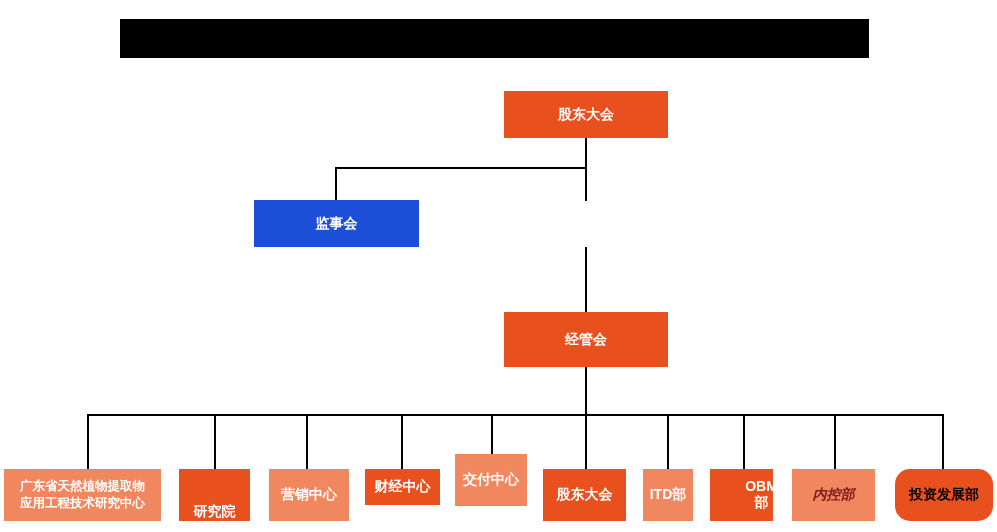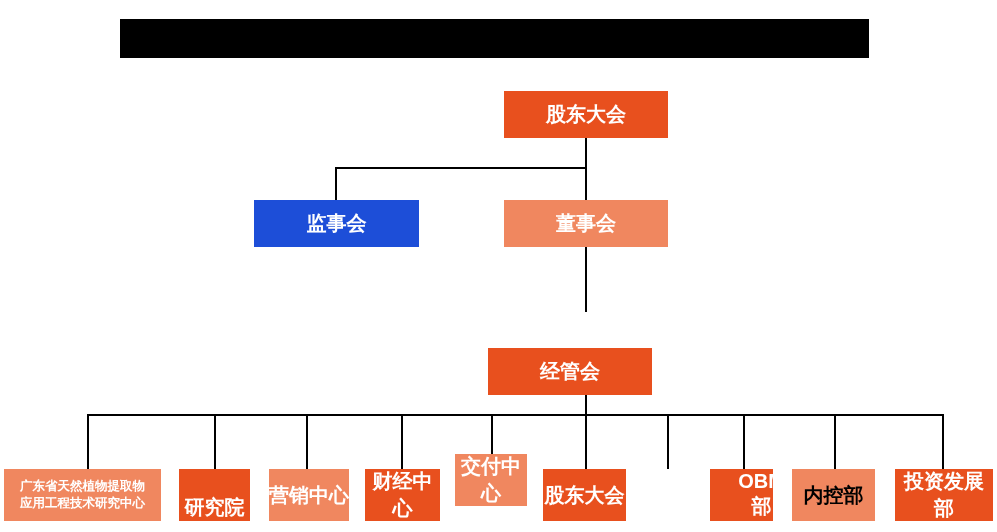--- a/index.html
+++ b/index.html
@@ -13,45 +13,45 @@
   .redacted{
     position:absolute;
     left:120px;top:19px;width:749px;height:39px;
     background:#000000;
   }
   .node{
     position:absolute;
     display:flex;align-items:center;justify-content:center;
     color:#ffffff;
     font-weight:bold;
-    font-size:20px;
+    font-size:14px;
     text-align:center;
     box-sizing:border-box;
   }
   .node.small-text{
     font-size:12.5px;
     line-height:1.35;
     padding:0 14px;
   }
   .line{
     position:absolute;
     background:#000000;
   }
   
   .n-shareholders{left:504px;top:91px;width:164px;height:47px;}
   
   .n-supervisory{left:254px;top:200px;width:165px;height:47px;}
   .n-directors{left:504px;top:200px;width:164px;height:47px;}
   
-  .n-management{left:488px;top:312px;width:164px;height:47px;margin-top:36px;}
+  .n-management{left:504px;top:312px;width:164px;height:55px;}
   
   .n-b0{left:4px;top:469px;width:157px;height:52px;}
   .n-b1{left:179px;top:469px;width:71px;height:52px;align-items:flex-end;}
   .n-b2{left:269px;top:469px;width:80px;height:52px;}
-  .n-b3{left:365px;top:469px;width:75px;height:52px;}
+  .n-b3{left:365px;top:469px;width:75px;height:36px;}
   .n-b4{left:455px;top:454px;width:72px;height:52px;}
   .n-b5{left:543px;top:469px;width:83px;height:52px;}
   .n-b6{left:643px;top:469px;width:50px;height:52px;}
   .n-b7{left:710px;top:469px;width:63px;height:52px;padding-left:40px;}
   .n-b8{left:792px;top:469px;width:83px;height:52px;}
   .n-b9{left:895px;top:469px;width:98px;height:52px;}
   
   .l-v-top      {left:585px;top:138px;width:2px;height:63px;}
   .l-h-branch   {left:335px;top:167px;width:252px;height:2px;}
   .l-v-sup      {left:335px;top:167px;width:2px;height:33px;}
@@ -91,23 +91,20 @@
   <div class="line l-d7" style="background: rgb(0, 0, 0);"></div>
   <div class="line l-d8" style="background: rgb(0, 0, 0);"></div>
 
   <div class="node n-shareholders" style="background: rgb(232, 80, 30); color: rgb(255, 255, 255);">
     <span>股东大会</span>
   </div>
 
   <div class="node n-supervisory" style="background: #1d4ed8; color: rgb(255, 255, 255);">
     <span>监事会</span>
   </div>
-  <div class="node n-directors" style="background: rgb(240, 135, 95); color: rgb(255, 255, 255);">
-    <span>董事会</span>
-  </div>
 
   <div class="node n-management" style="background: rgb(232, 80, 30); color: rgb(255, 255, 255);">
     <span>经管会</span>
   </div>
 
   <div class="node small-text n-b0" style="background: rgb(240, 135, 95); color: rgb(255, 255, 255);">
     <span>广东省天然植物提取物应用工程技术研究中心</span>
   </div>
   <div class="node n-b1" style="background: rgb(232, 80, 30); color: rgb(255, 255, 255);">
     <span>研究院</span>
@@ -117,23 +114,26 @@
   </div>
   <div class="node n-b3" style="background: rgb(232, 80, 30); color: rgb(255, 255, 255);">
     <span>财经中心</span>
   </div>
   <div class="node n-b4" style="background: rgb(240, 135, 95); color: rgb(255, 255, 255);">
     <span>交付中心</span>
   </div>
   <div class="node n-b5" style="background: rgb(232, 80, 30); color: rgb(255, 255, 255);">
     <span>股东大会</span>
   </div>
+  <div class="node n-b6" style="background: rgb(240, 135, 95); color: rgb(255, 255, 255);">
+    <span>ITD部</span>
+  </div>
   <div class="node n-b7" style="background: rgb(232, 80, 30); color: rgb(255, 255, 255);">
     <span>OBM部</span>
   </div>
-  <div class="node n-b8" style="background: rgb(240, 135, 95); color: #000000;">
+  <div class="node n-b8" style="background: rgb(240, 135, 95); color: #7f1d1d; font-style: italic;">
     <span>内控部</span>
   </div>
-  <div class="node n-b9" style="background: rgb(232, 80, 30); color: #ffffff;">
+  <div class="node n-b9" style="background: rgb(232, 80, 30); color: #000000; border-radius: 15px;">
     <span>投资发展部</span>
   </div>
 
 </div>
 
 </body></html>

